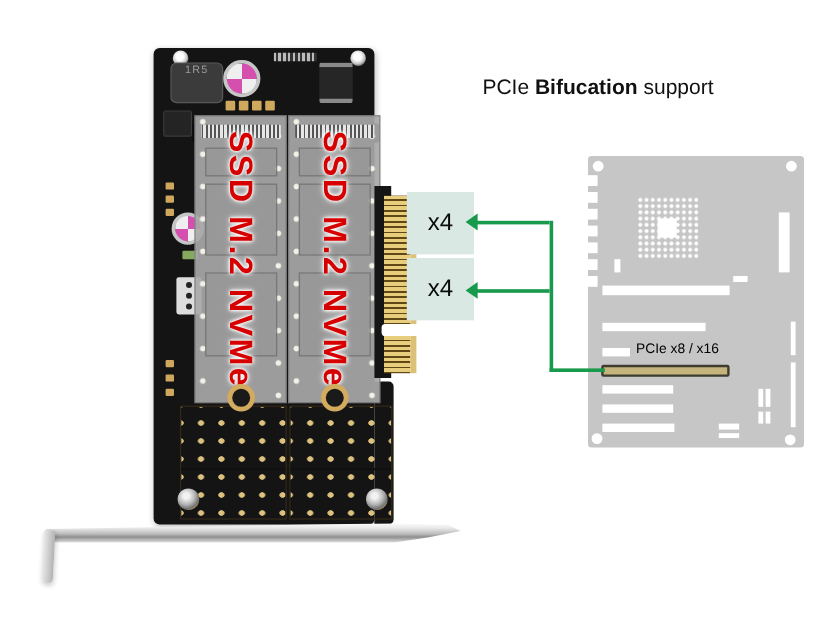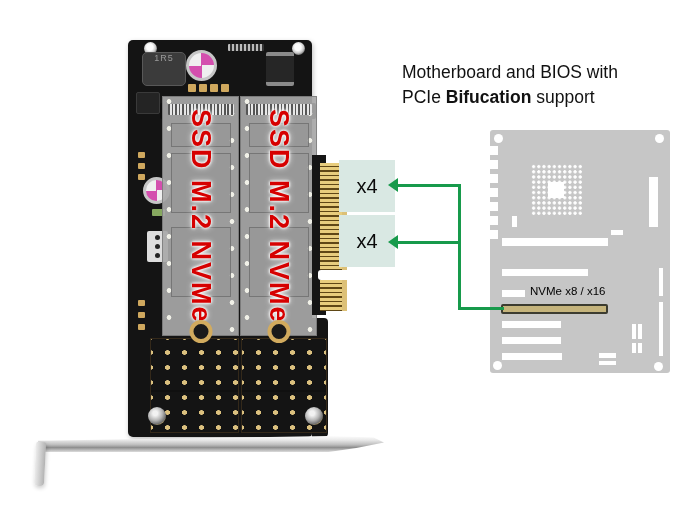--- a/index.html
+++ b/index.html
@@ -172,21 +172,20 @@
     <div class="connbody"></div>
     <div class="gold" style="top:163px;height:107px;"></div>
     <div class="notch"></div>
     <div class="gold" style="top:280px;height:31px;"></div>
 
     <div class="bracket"></div>
     <div class="brackettab"></div>
   </div>
 
   <div class="title">
-    <div>Motherboard and BIOS with</div>
     <div><span>PCIe </span><b>Bifucation</b><span> support</span></div>
   </div>
 
   <div class="lanebox" style="top:160px;">
     <span>x4</span>
   </div>
   <div class="lanebox" style="top:215px;">
     <span>x4</span>
   </div>
 
@@ -215,21 +214,21 @@
     <div class="cpucore"></div>
 
     <div class="w" style="left:159px;top:47px;width:9px;height:50px;"></div>
     <div class="w" style="left:22px;top:86px;width:5px;height:11px;"></div>
     <div class="w" style="left:121px;top:100px;width:12px;height:5px;"></div>
 
     <div class="w" style="left:12px;top:108px;width:106px;height:8px;"></div>
     <div class="w" style="left:12px;top:139px;width:86px;height:7px;"></div>
     <div class="w" style="left:12px;top:160px;width:23px;height:7px;"></div>
 
-    <div class="slotlabel">NVMe x8 / x16</div>
+    <div class="slotlabel">PCIe x8 / x16</div>
     <div class="pcieslot"></div>
 
     <div class="w" style="left:12px;top:191px;width:59px;height:7px;"></div>
     <div class="w" style="left:12px;top:207px;width:59px;height:7px;"></div>
     <div class="w" style="left:12px;top:223px;width:60px;height:7px;"></div>
 
     <div class="w" style="left:142px;top:194px;width:4px;height:15px;"></div>
     <div class="w" style="left:148px;top:194px;width:4px;height:15px;"></div>
     <div class="w" style="left:142px;top:213px;width:4px;height:10px;"></div>
     <div class="w" style="left:148px;top:213px;width:4px;height:10px;"></div>

